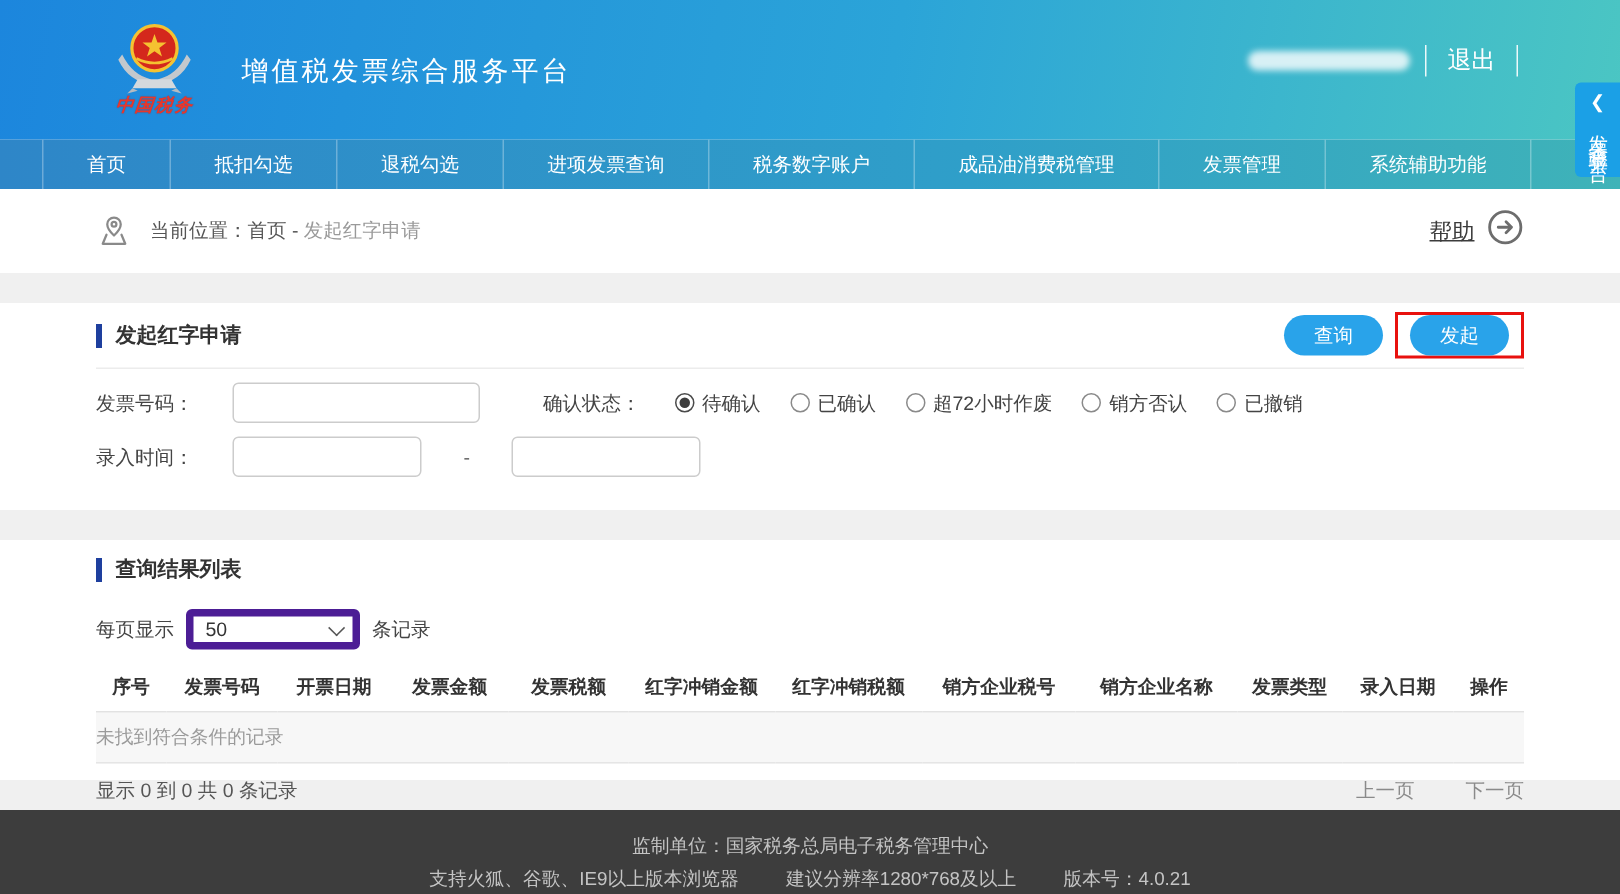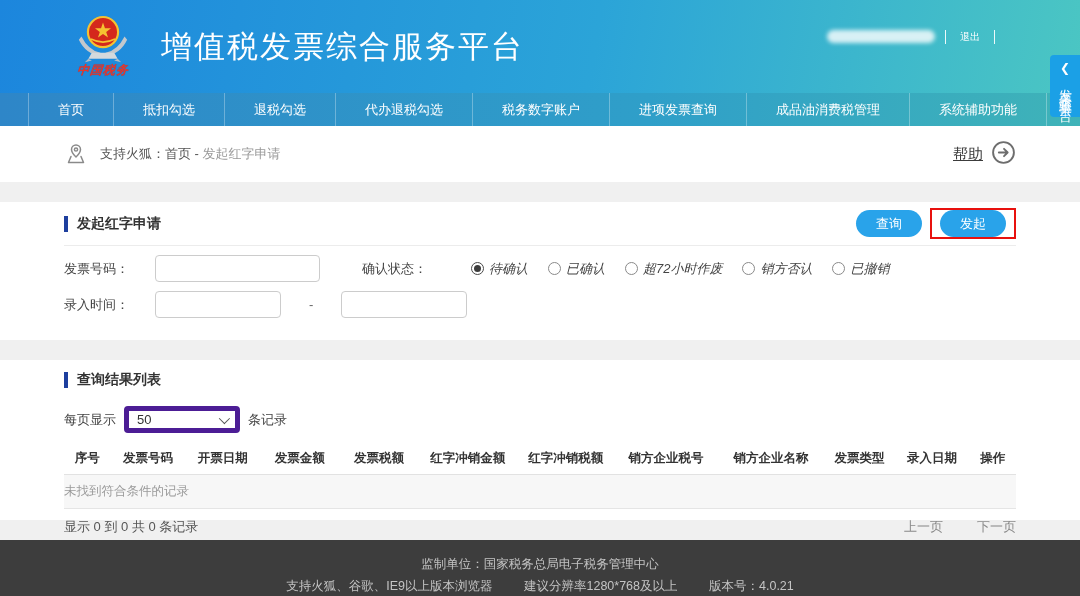--- a/index.html
+++ b/index.html
@@ -7,22 +7,22 @@
   .page { position: relative; width: 1080px; height: 596px; background: #f0f0f0; overflow: hidden; }
 
   
   .header { height: 93px; background: linear-gradient(100deg, #1c86dd 0%, #2ba4d8 55%, #4bc6c3 100%);
             display: flex; align-items: center; padding-left: 55px; position: relative; }
   .logo-block { display: flex; flex-direction: column; align-items: center; width: 96px; }
   .logo-emblem svg { display: block; }
   .logo-caption { font-family: "Liberation Serif", serif; font-weight: bold; font-style: italic;
                   color: #e8372b; font-size: 12px; margin-top: -2px; letter-spacing: 1px;
                   text-shadow: 0 0 1px rgba(140,0,0,.4); transform: skewX(-6deg); }
-  .header-title { color: #fff; font-size: 31px; letter-spacing: 2px; margin-left: 10px; font-weight: 500; }
-  .user-area { position: absolute; right: 75px; top: 30px; display: flex; color: #fff; font-size: 10px; }
+  .header-title { color: #fff; font-size: 18px; letter-spacing: 2px; margin-left: 10px; font-weight: 500; }
+  .user-area { position: absolute; right: 58px; top: 30px; display: flex; align-items: center; color: #fff; font-size: 16px; }
   .user-redacted { width: 108px; height: 13px; border-radius: 7px; background: rgba(255,255,255,.8); filter: blur(2px); }
   .logout { margin: 0 10px; padding: 0 14px; border-left: 1px solid rgba(255,255,255,.9); border-right: 1px solid rgba(255,255,255,.9); cursor: pointer; }
 
   
   .nav { height: 33px; background: linear-gradient(90deg, #2e86c8 0%, #2f9fc9 60%, #3fb3b8 100%);
          display: flex; padding-left: 28px; }
   .nav-item { color: #fff; font-size: 13px; display: flex; align-items: center; padding: 0 29px;
               border-right: 1px solid rgba(255,255,255,.30); cursor: pointer; white-space: nowrap; }
   .nav-item:first-child { border-left: 1px solid rgba(255,255,255,.30); }
 
@@ -52,22 +52,22 @@
   .btn-pill { min-width: 66px; height: 27px; padding: 0 20px; border: none; border-radius: 14px;
               background: #29a3ea; color: #fff; font-size: 13px; cursor: pointer; font-family: inherit; }
   .initiate-annotation { border: 2px solid #e8110e; padding: 0 8px; margin-left: 8px; display: flex; }
 
   .form-row { display: flex; align-items: center; margin-top: 9px; font-size: 13px; color: #444; gap: 20px; }
   .form-label { margin-right: 6px; }
   .text-input { width: 165px; height: 27px; border: 1px solid #ccc; border-radius: 4px; padding: 0 8px;
                 font-size: 13px; font-family: inherit; outline: none; }
   .text-input.date { width: 126px; }
   .range-dash { margin: 0 8px; color: #666; }
-  .status-label { margin-left: 22px; margin-right: 24px; }
-  .radio-option { display: flex; align-items: center; margin-right: 20px; cursor: pointer; font-style: italic; }
+  .status-label { margin-left: 22px; margin-right: 3px; }
+  .radio-option { display: flex; align-items: center; margin-right: 20px; cursor: pointer; }
   .radio-circle { width: 13px; height: 13px; border: 1px solid #8a8a8a; border-radius: 50%;
                   background: #fff; margin-right: 5px; position: relative; flex: 0 0 auto; }
   .radio-circle.checked { border-color: #4a4a4a; }
   .radio-circle.checked::after { content: ""; position: absolute; inset: 2px; border-radius: 50%; background: #3d3d3d; }
 
   
   .pagesize-row { display: flex; align-items: center; margin-top: 6px; font-size: 13px; color: #444; }
   .select-box { width: 116px; height: 27px; border: 5px solid #4c1d95; border-radius: 4px; margin: 0 8px;
                 display: flex; align-items: center; padding: 0 8px; cursor: pointer; background: #fff; }
   .select-value { flex: 1; font-size: 13px; color: #333; }
@@ -120,42 +120,42 @@
     <div class="user-area">
       <span class="user-redacted"></span>
       <span class="logout">退出</span>
     </div>
   </div>
 
   <div class="nav">
       <div class="nav-item">首页</div>
       <div class="nav-item">抵扣勾选</div>
       <div class="nav-item">退税勾选</div>
-      <div class="nav-item">代办退税勾选</div>
+      <div class="nav-item">进项发票查询</div>
       <div class="nav-item">税务数字账户</div>
-      <div class="nav-item">进项发票查询</div>
       <div class="nav-item">成品油消费税管理</div>
+      <div class="nav-item">发票管理</div>
       <div class="nav-item">系统辅助功能</div>
     </div>
 
   <div class="side-tab">
     <span class="chev">❮</span>
     <span class="vlabel">发票查验平台</span>
   </div>
 
   <div class="breadcrumb-bar">
     <span class="crumb-icon">
       <svg width="24" height="24" viewBox="0 0 24 24" fill="none" stroke="#8a8a8a" stroke-width="1.5" stroke-linejoin="round" stroke-linecap="round">
         <path d="M12 3 a4.5 4.5 0 0 1 4.5 4.5 C16.5 10.8 12 15 12 15 s-4.5-4.2-4.5-7.5 A4.5 4.5 0 0 1 12 3 z"></path>
         <circle cx="12" cy="7.5" r="1.6"></circle>
         <path d="M7 14.5 L4.5 20.5 L19.5 20.5 L17 14.5"></path>
       </svg>
     </span>
     <span class="crumb-text">
-      <span>支持火狐：</span><span>首页</span><span> - </span><span class="current">发起红字申请</span>
+      <span>当前位置：</span><span>首页</span><span> - </span><span class="current">发起红字申请</span>
     </span>
     <span class="help-wrap">
       <span class="help-label">帮助</span>
       <span>
         <svg width="25" height="25" viewBox="0 0 24 24" fill="none" stroke="#6d6d6d" stroke-width="1.8" stroke-linecap="round" stroke-linejoin="round">
           <circle cx="12" cy="12" r="10"></circle>
           <path d="M7.5 12 h8.5 M12.5 8.5 L16 12 l-3.5 3.5"></path>
         </svg>
       </span>
     </span>

